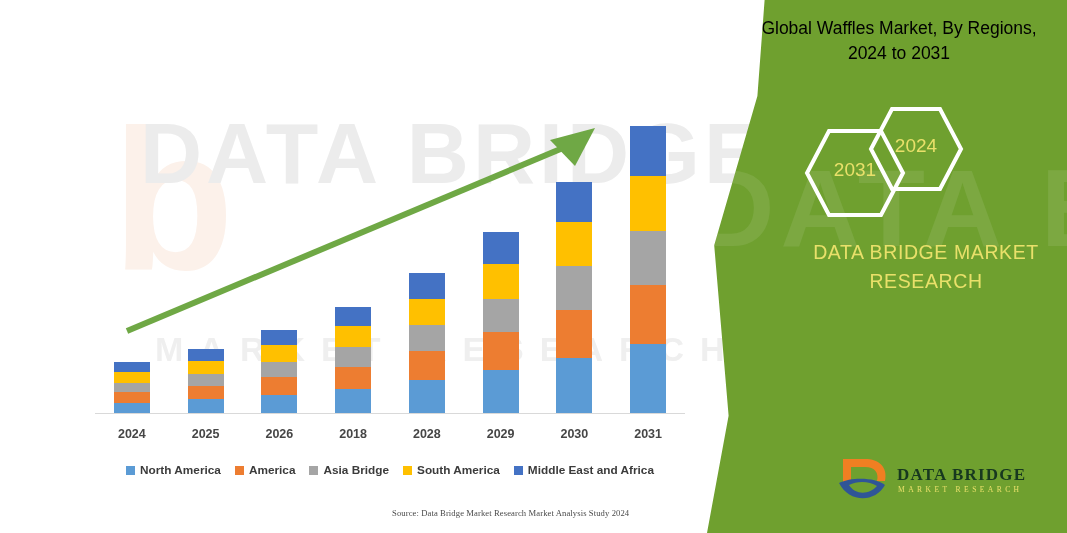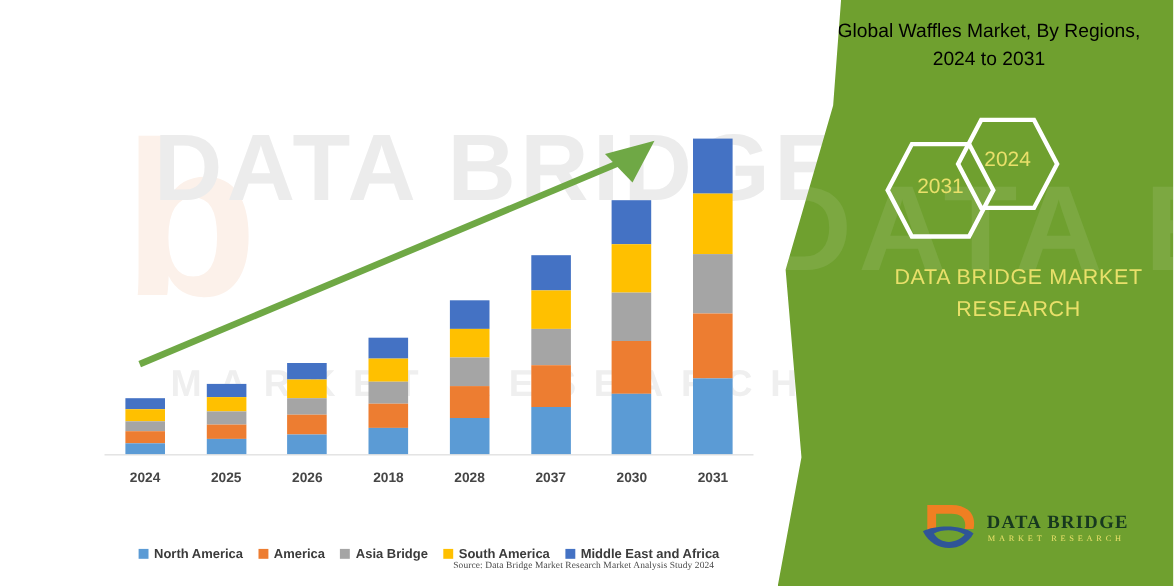--- a/index.html
+++ b/index.html
@@ -108,34 +108,34 @@
     width:70px; text-align:center;
     font-size:12.5px; font-weight:700; color:#464646;
   }
 
   
   .arrow { position:absolute; left:95px; top:118px; width:590px; height:295px; pointer-events:none; }
 
   
   .legend {
     position:absolute; left:95px; top:460px; width:590px; height:20px;
-    display:flex; align-items:center; justify-content:center; gap:14px;margin-top:33px;
+    display:flex; align-items:center; justify-content:center; gap:14px;
   }
   .legend-item { display:flex; align-items:center; gap:5px; }
   .legend-swatch { width:9px; height:9px; display:inline-block; }
   .legend-label { font-size:11.8px; font-weight:700; color:#3B3B3B; white-space:nowrap; }
 
   
   .footer-left {
     position:absolute; left:82px; top:508px;
     font-family:"Liberation Serif", serif; font-size:8.6px; color:#4A4A4A;
     letter-spacing:0.1px; white-space:nowrap;
   }
   .footer-right {
-    position:absolute; left:412px; top:508px;
+    position:absolute; left:392px; top:508px;
     font-family:"Liberation Serif", serif; font-size:8.6px; color:#4A4A4A;
     letter-spacing:0.1px; white-space:nowrap;
   }
 </style>
 </head>
 <body>
 
 <div id="root">
 
   <div class="left-pane">
@@ -227,21 +227,21 @@
       <polygon points="500,10 455,22 480,48" fill="#6FA845"></polygon>
     </svg>
 
     <div class="axis-line"></div>
     <div class="xlabels" id="xlabels">
         <div class="xlabel">2024</div>
         <div class="xlabel">2025</div>
         <div class="xlabel">2026</div>
         <div class="xlabel">2018</div>
         <div class="xlabel">2028</div>
-        <div class="xlabel">2037</div>
+        <div class="xlabel">2029</div>
         <div class="xlabel">2030</div>
         <div class="xlabel">2031</div>
       </div>
     <div class="legend" id="legend">
         <div class="legend-item">
           <span class="legend-swatch" style="background: rgb(91, 155, 213);"></span>
           <span class="legend-label">North America</span>
         </div>
         <div class="legend-item">
           <span class="legend-swatch" style="background: rgb(237, 125, 49);"></span>

